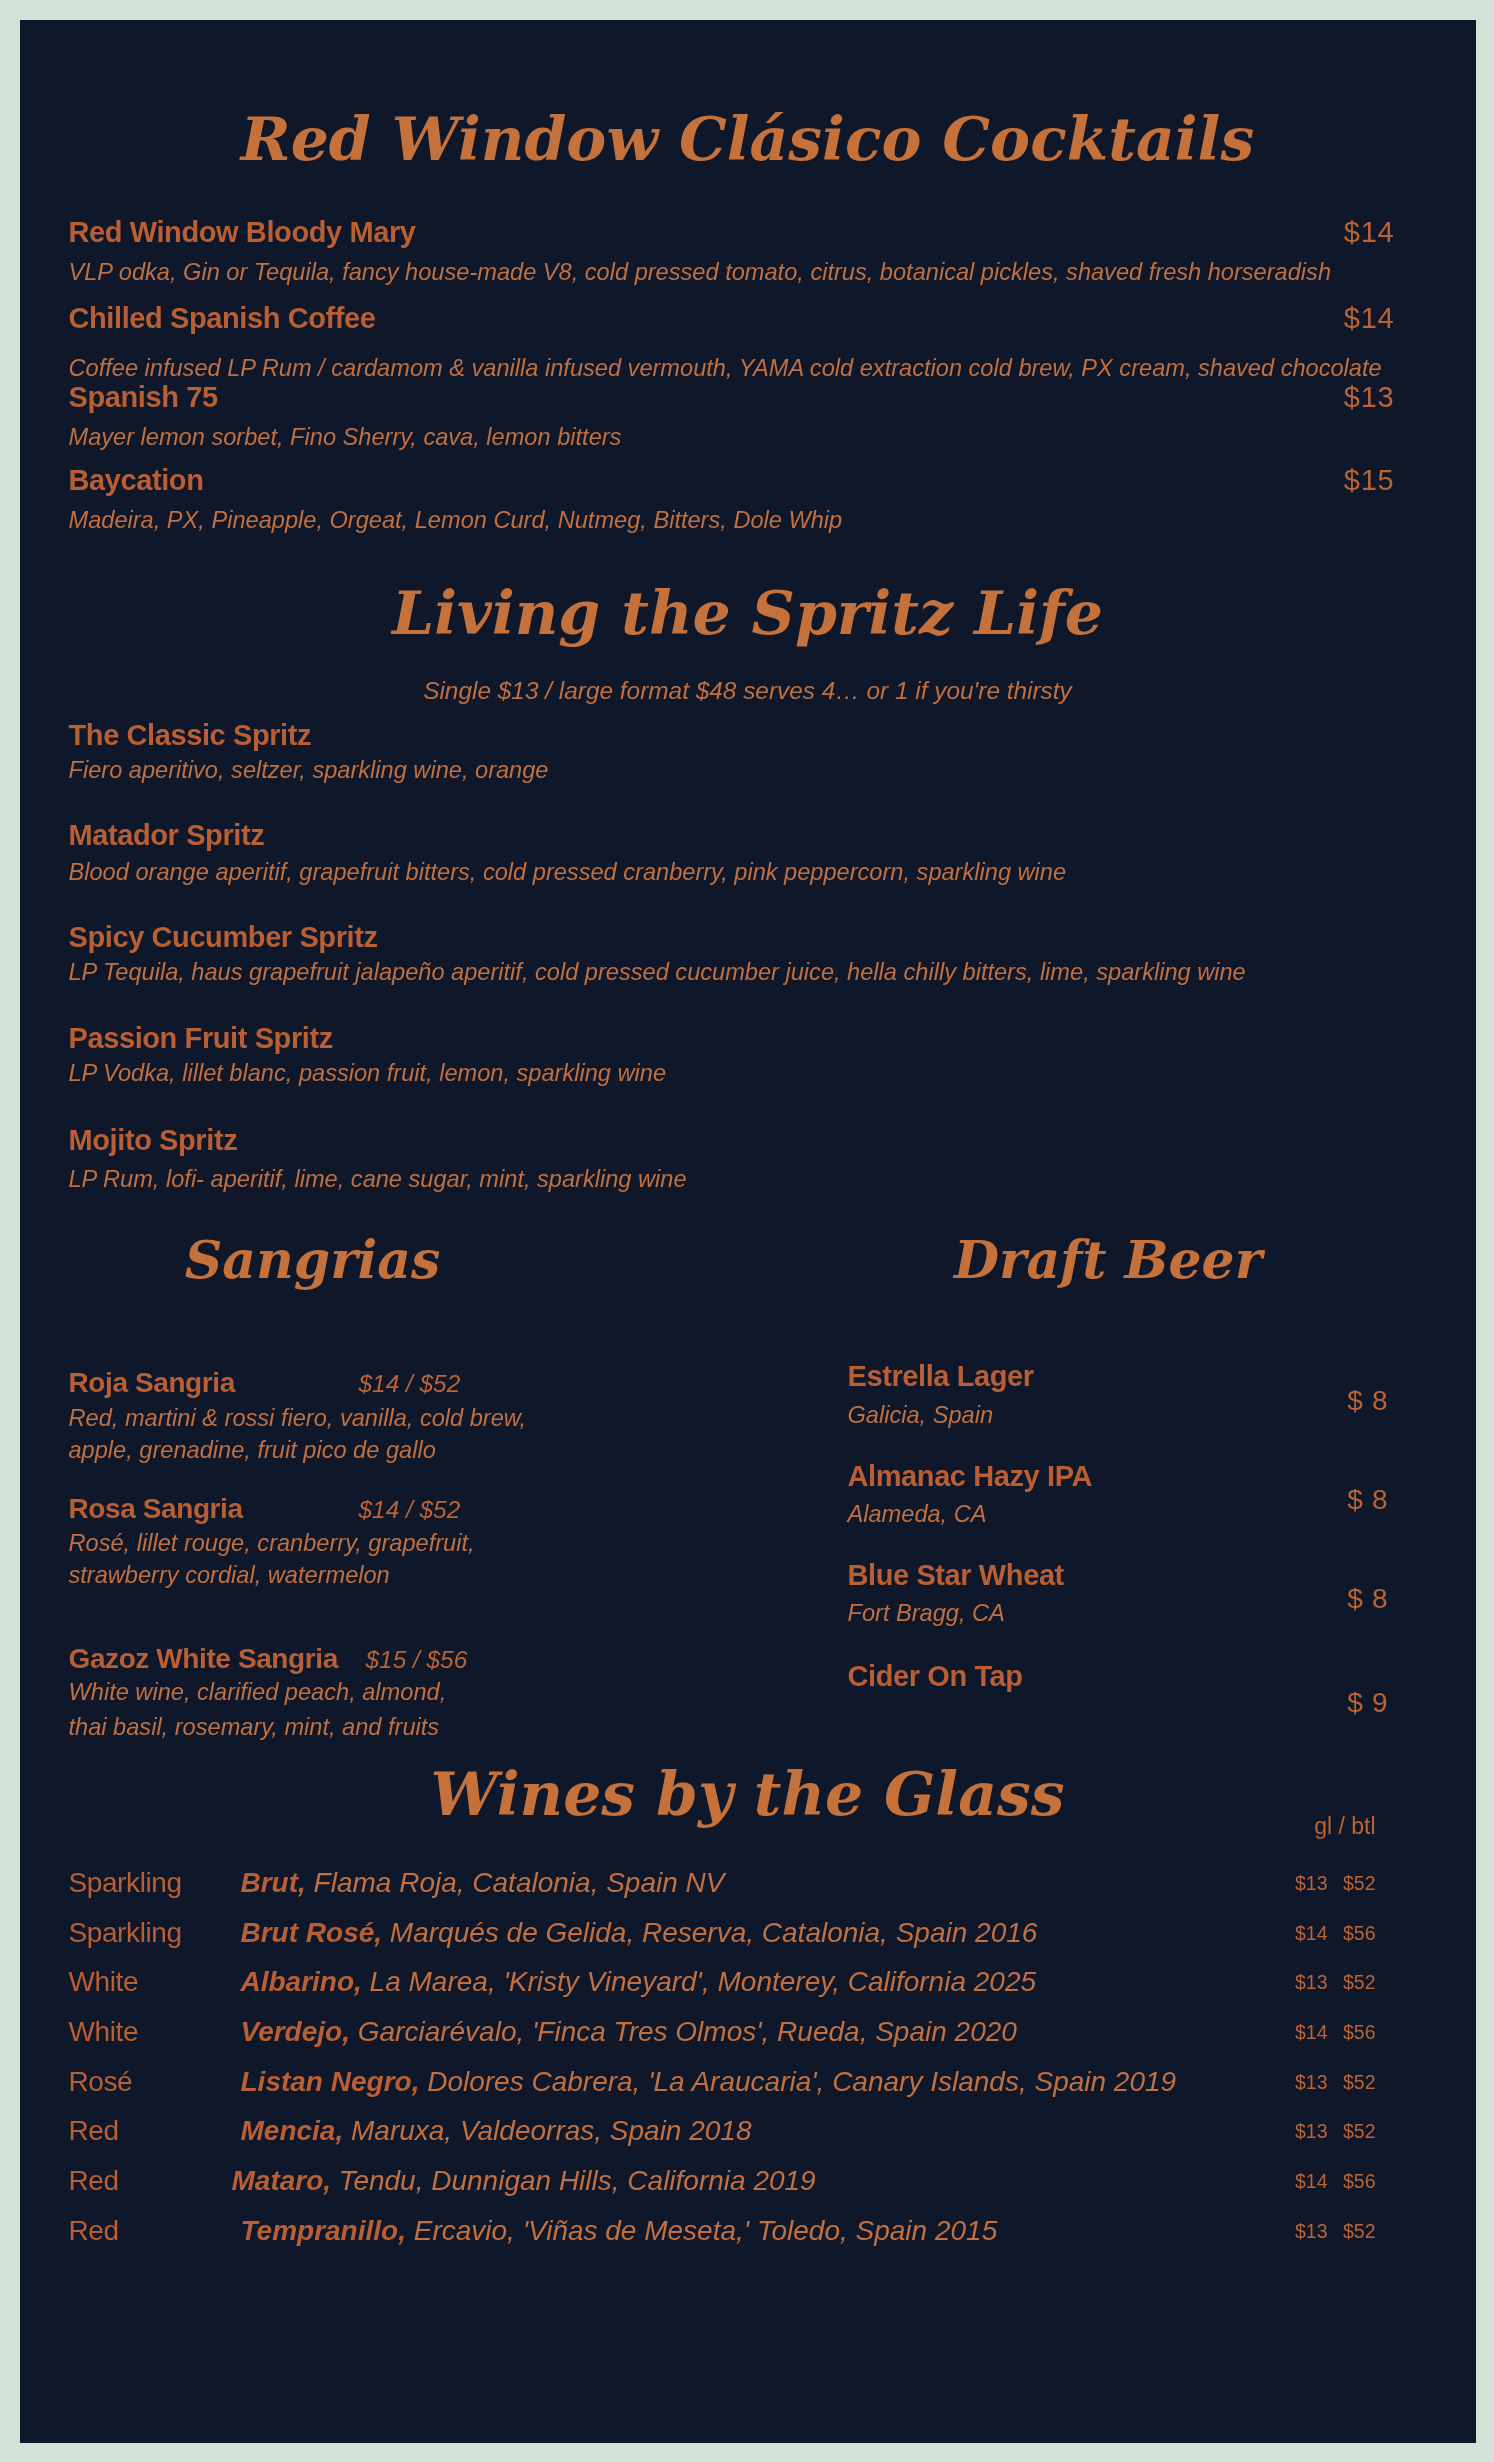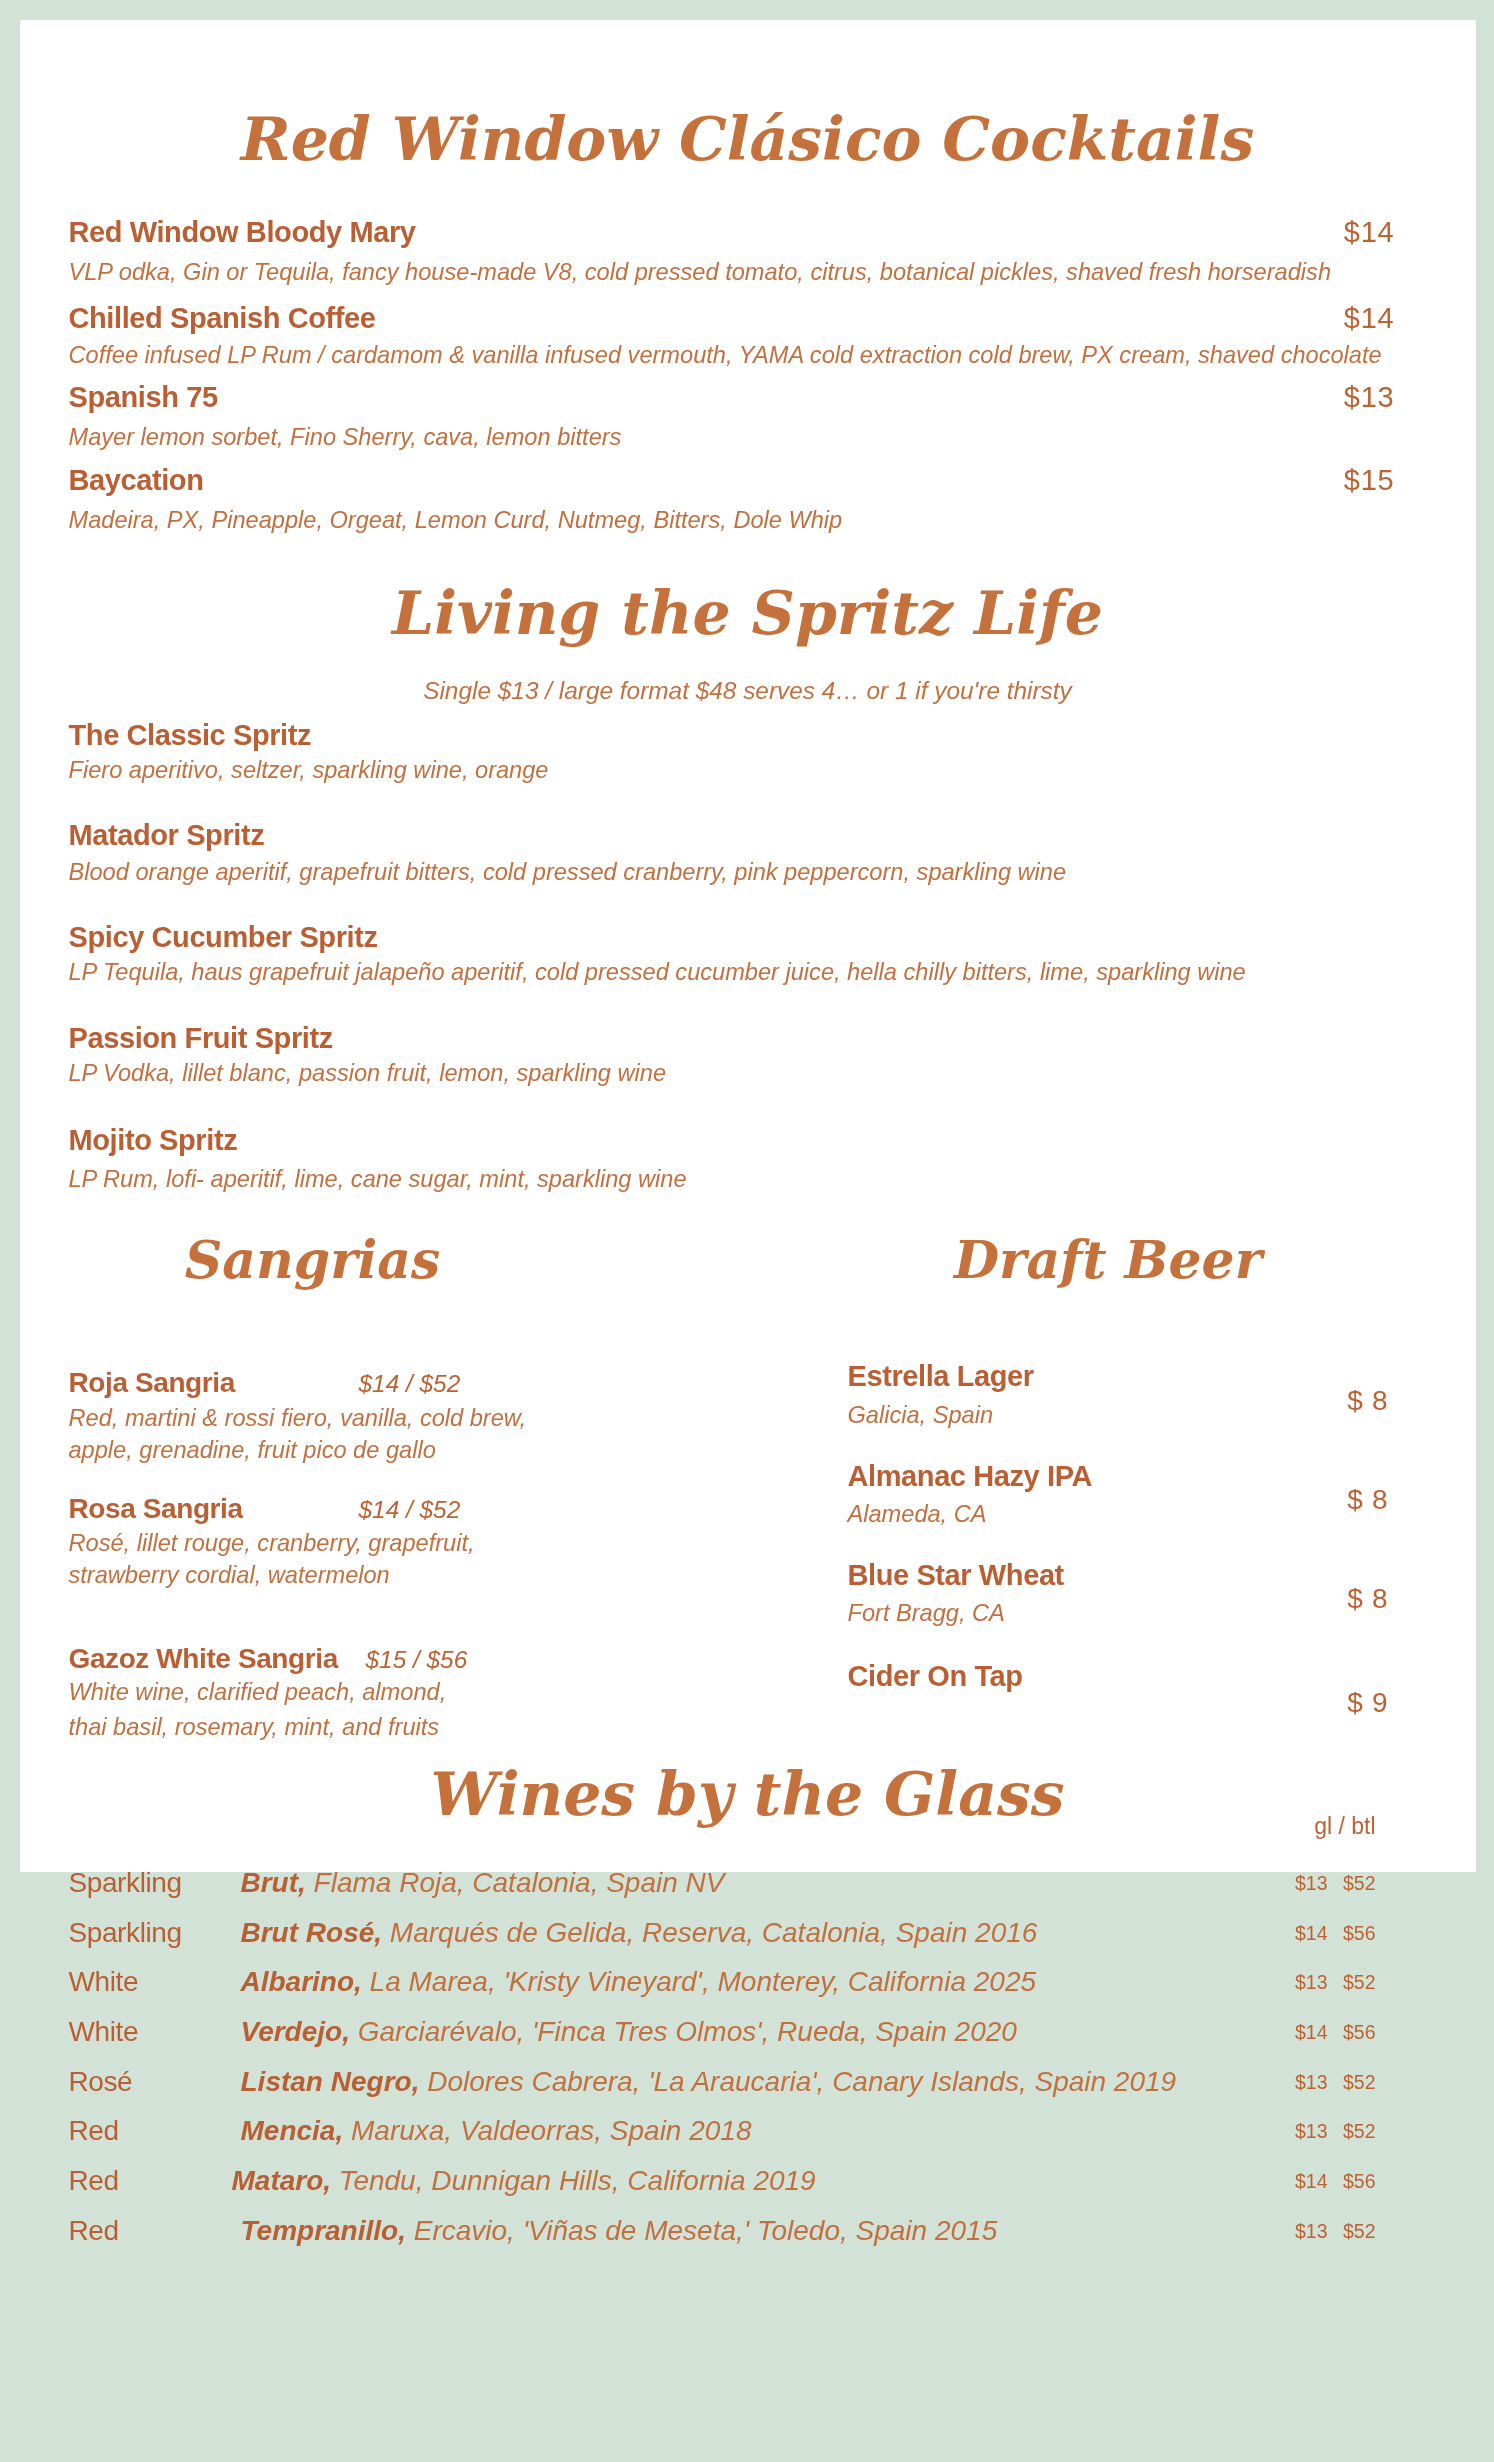--- a/index.html
+++ b/index.html
@@ -1,18 +1,18 @@
 <!DOCTYPE html>
 <html style="font-size:13px"><head>
 <meta charset="utf-8">
 <style>
   html,body{margin:0;padding:0;background:#d2e2d6;}
   .page{position:relative;width:1495px;height:2462px;background:#d2e2d6;
         font-family:"Liberation Sans",sans-serif;overflow:hidden;}
-  .card{position:absolute;left:19.5px;top:19.5px;width:1456px;height:1852px;background:#ffffff;}
+  .card{position:absolute;left:19.5px;top:19.5px;width:1456px;height:2423px;background:#0f172a;}
   .abs{position:absolute;white-space:nowrap;}
   .center{left:0;width:100%;text-align:center;}
   .script{font-family:"DejaVu Serif",serif;font-style:italic;font-weight:700;color:#c4713c;line-height:1.1;}
   .h-main{font-size:60px;}
   .h-col{font-size:52px;}
   .name{font-size:29px;font-weight:700;color:#b95f33;letter-spacing:-0.4px;line-height:1.15;}
   .desc{font-size:23.6px;font-style:italic;color:#c2703f;line-height:1.2;}
   .price{font-size:29px;font-weight:400;color:#bc6334;letter-spacing:0.8px;}
   .flexrow{display:flex;justify-content:space-between;align-items:center;}
   .sang-price{font-size:24.4px;font-style:italic;color:#bc6334;}
@@ -34,21 +34,21 @@
     <div class="abs flexrow" style="left:49px;top:196px;width:1326px">
       <span class="name">Red Window Bloody Mary</span>
       <span class="price">$14</span>
     </div>
     <div class="abs desc" style="left:49px;top:238px">VLP odka, Gin or Tequila, fancy house-made V8, cold pressed tomato, citrus, botanical pickles, shaved fresh horseradish</div>
 
     <div class="abs flexrow" style="left:49px;top:282px;width:1326px">
       <span class="name">Chilled Spanish Coffee</span>
       <span class="price">$14</span>
     </div>
-    <div class="abs desc" style="left:49px;top:321px">Coffee infused LP Rum / cardamom &amp; vanilla infused vermouth, YAMA cold extraction cold brew, PX cream, shaved chocolate</div>
+    <div class="abs desc" style="left:49px;top:334px">Coffee infused LP Rum / cardamom &amp; vanilla infused vermouth, YAMA cold extraction cold brew, PX cream, shaved chocolate</div>
 
     <div class="abs flexrow" style="left:49px;top:361px;width:1326px">
       <span class="name">Spanish 75</span>
       <span class="price">$13</span>
     </div>
     <div class="abs desc" style="left:49px;top:403px">Mayer lemon sorbet, Fino Sherry, cava, lemon bitters</div>
 
     <div class="abs flexrow" style="left:49px;top:444px;width:1326px">
       <span class="name">Baycation</span>
       <span class="price">$15</span>

